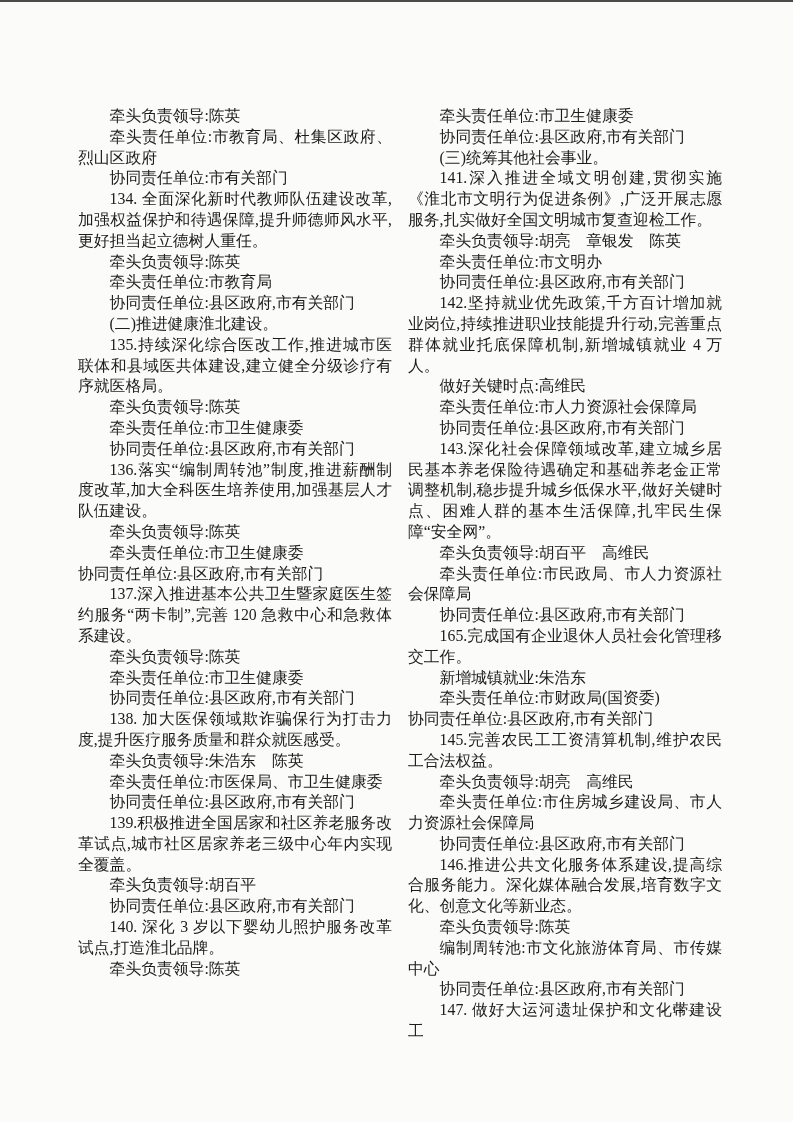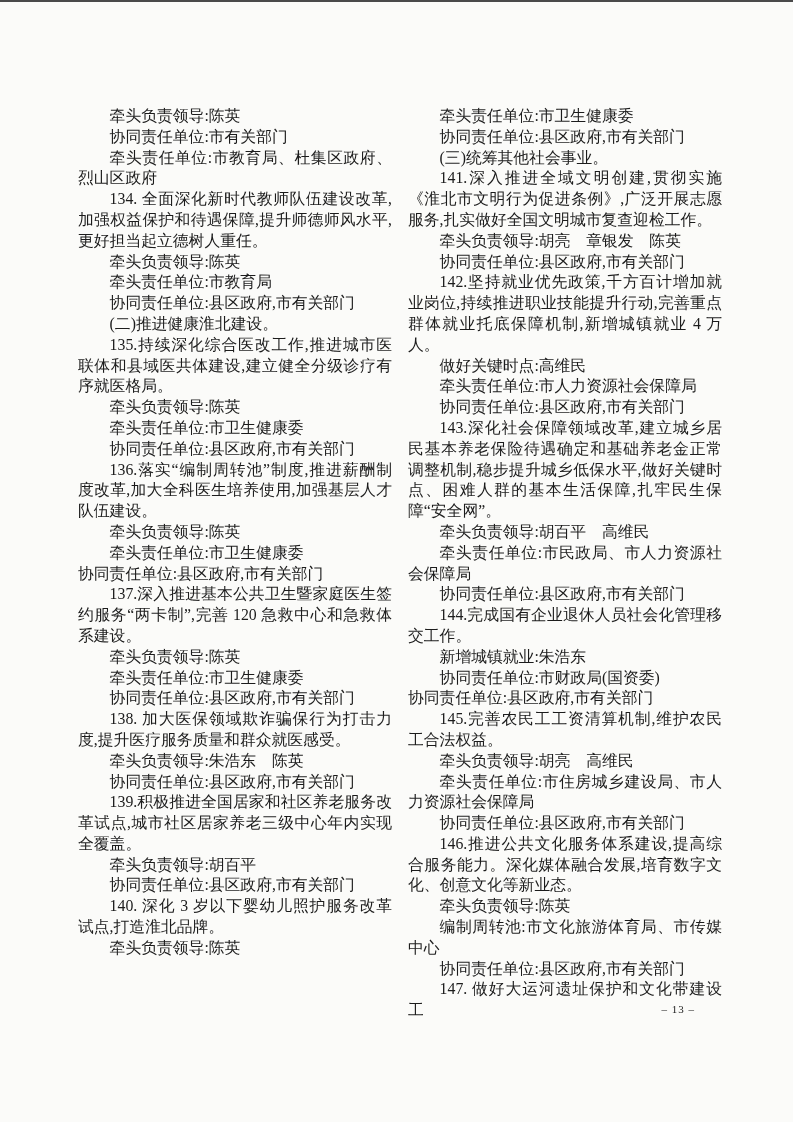--- a/index.html
+++ b/index.html
@@ -48,66 +48,68 @@
   }
 </style>
 </head>
 <body>
 
 <div class="scan-edge"></div>
 
 <div class="content">
   <div class="column">
       <p class="para">牵头负责领导:陈英</p>
+      <p class="para">牵头责任单位:市教育局、杜集区政府、烈山区政府</p>
       <p class="para">协同责任单位:市有关部门</p>
-      <p class="para">牵头责任单位:市教育局、杜集区政府、烈山区政府</p>
       <p class="para">134. 全面深化新时代教师队伍建设改革,加强权益保护和待遇保障,提升师德师风水平,更好担当起立德树人重任。</p>
       <p class="para">牵头负责领导:陈英</p>
       <p class="para">牵头责任单位:市教育局</p>
       <p class="para">协同责任单位:县区政府,市有关部门</p>
       <p class="para heading">(二)推进健康淮北建设。</p>
       <p class="para">135.持续深化综合医改工作,推进城市医联体和县域医共体建设,建立健全分级诊疗有序就医格局。</p>
       <p class="para">牵头负责领导:陈英</p>
       <p class="para">牵头责任单位:市卫生健康委</p>
       <p class="para">协同责任单位:县区政府,市有关部门</p>
       <p class="para">136.落实“编制周转池”制度,推进薪酬制度改革,加大全科医生培养使用,加强基层人才队伍建设。</p>
       <p class="para">牵头负责领导:陈英</p>
       <p class="para">牵头责任单位:市卫生健康委</p>
       <p class="para noindent">协同责任单位:县区政府,市有关部门</p>
       <p class="para">137.深入推进基本公共卫生暨家庭医生签约服务“两卡制”,完善 120 急救中心和急救体系建设。</p>
       <p class="para">牵头负责领导:陈英</p>
       <p class="para">牵头责任单位:市卫生健康委</p>
       <p class="para">协同责任单位:县区政府,市有关部门</p>
       <p class="para">138. 加大医保领域欺诈骗保行为打击力度,提升医疗服务质量和群众就医感受。</p>
       <p class="para">牵头负责领导:朱浩东　陈英</p>
+      <p class="para">牵头责任单位:市医保局、市卫生健康委</p>
       <p class="para">协同责任单位:县区政府,市有关部门</p>
       <p class="para">139.积极推进全国居家和社区养老服务改革试点,城市社区居家养老三级中心年内实现全覆盖。</p>
       <p class="para">牵头负责领导:胡百平</p>
       <p class="para">协同责任单位:县区政府,市有关部门</p>
       <p class="para">140. 深化 3 岁以下婴幼儿照护服务改革试点,打造淮北品牌。</p>
       <p class="para">牵头负责领导:陈英</p>
     </div>
   <div class="column">
       <p class="para">牵头责任单位:市卫生健康委</p>
       <p class="para">协同责任单位:县区政府,市有关部门</p>
       <p class="para heading">(三)统筹其他社会事业。</p>
       <p class="para">141.深入推进全域文明创建,贯彻实施《淮北市文明行为促进条例》,广泛开展志愿服务,扎实做好全国文明城市复查迎检工作。</p>
       <p class="para">牵头负责领导:胡亮　章银发　陈英</p>
+      <p class="para">牵头责任单位:市文明办</p>
       <p class="para">协同责任单位:县区政府,市有关部门</p>
       <p class="para">142.坚持就业优先政策,千方百计增加就业岗位,持续推进职业技能提升行动,完善重点群体就业托底保障机制,新增城镇就业 4 万人。</p>
       <p class="para">做好关键时点:高维民</p>
       <p class="para">牵头责任单位:市人力资源社会保障局</p>
       <p class="para">协同责任单位:县区政府,市有关部门</p>
       <p class="para">143.深化社会保障领域改革,建立城乡居民基本养老保险待遇确定和基础养老金正常调整机制,稳步提升城乡低保水平,做好关键时点、困难人群的基本生活保障,扎牢民生保障“安全网”。</p>
       <p class="para">牵头负责领导:胡百平　高维民</p>
       <p class="para">牵头责任单位:市民政局、市人力资源社会保障局</p>
       <p class="para">协同责任单位:县区政府,市有关部门</p>
-      <p class="para">144.完成国有企业退休人员社会化管理移交工作。</p>
+      <p class="para">165.完成国有企业退休人员社会化管理移交工作。</p>
       <p class="para">新增城镇就业:朱浩东</p>
-      <p class="para">协同责任单位:市财政局(国资委)</p>
+      <p class="para">牵头责任单位:市财政局(国资委)</p>
       <p class="para noindent">协同责任单位:县区政府,市有关部门</p>
       <p class="para">145.完善农民工工资清算机制,维护农民工合法权益。</p>
       <p class="para">牵头负责领导:胡亮　高维民</p>
       <p class="para">牵头责任单位:市住房城乡建设局、市人力资源社会保障局</p>
       <p class="para">协同责任单位:县区政府,市有关部门</p>
       <p class="para">146.推进公共文化服务体系建设,提高综合服务能力。深化媒体融合发展,培育数字文化、创意文化等新业态。</p>
       <p class="para">牵头负责领导:陈英</p>
       <p class="para">编制周转池:市文化旅游体育局、市传媒中心</p>
       <p class="para">协同责任单位:县区政府,市有关部门</p>
       <p class="para">147. 做好大运河遗址保护和文化带建设工</p>

